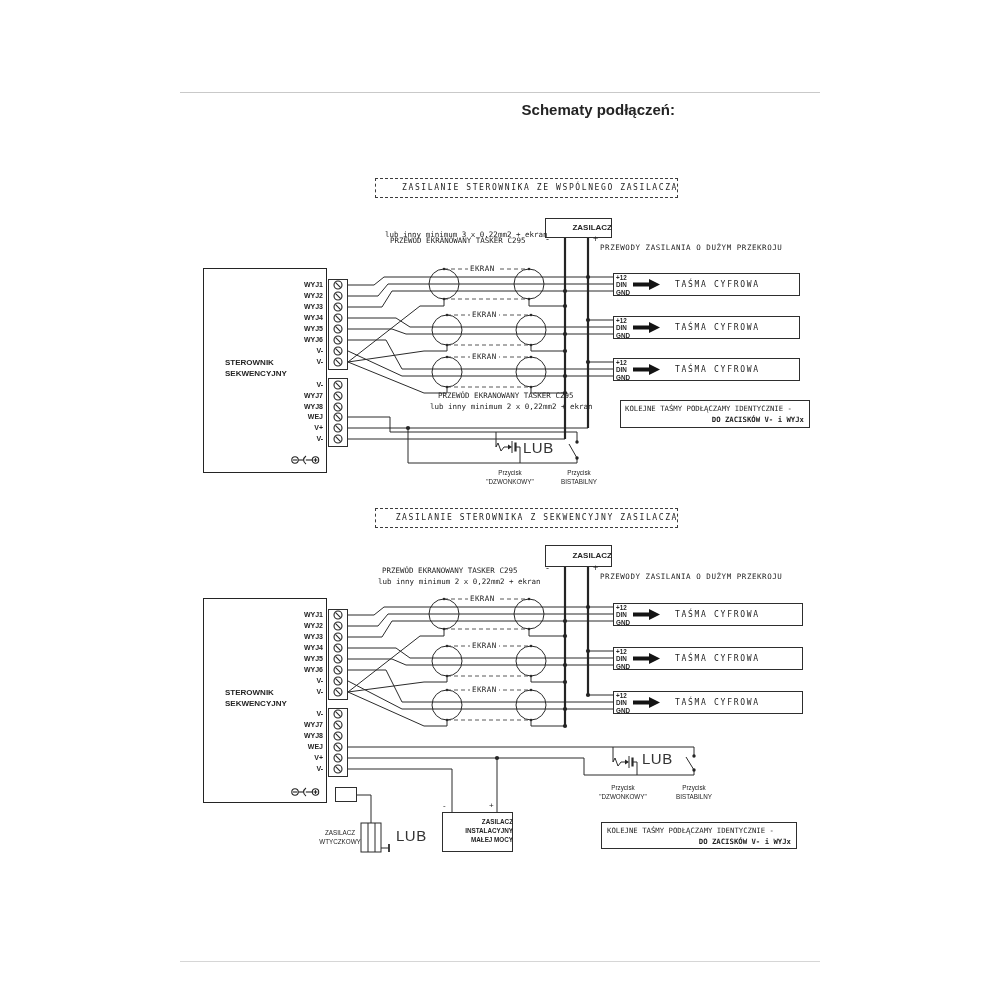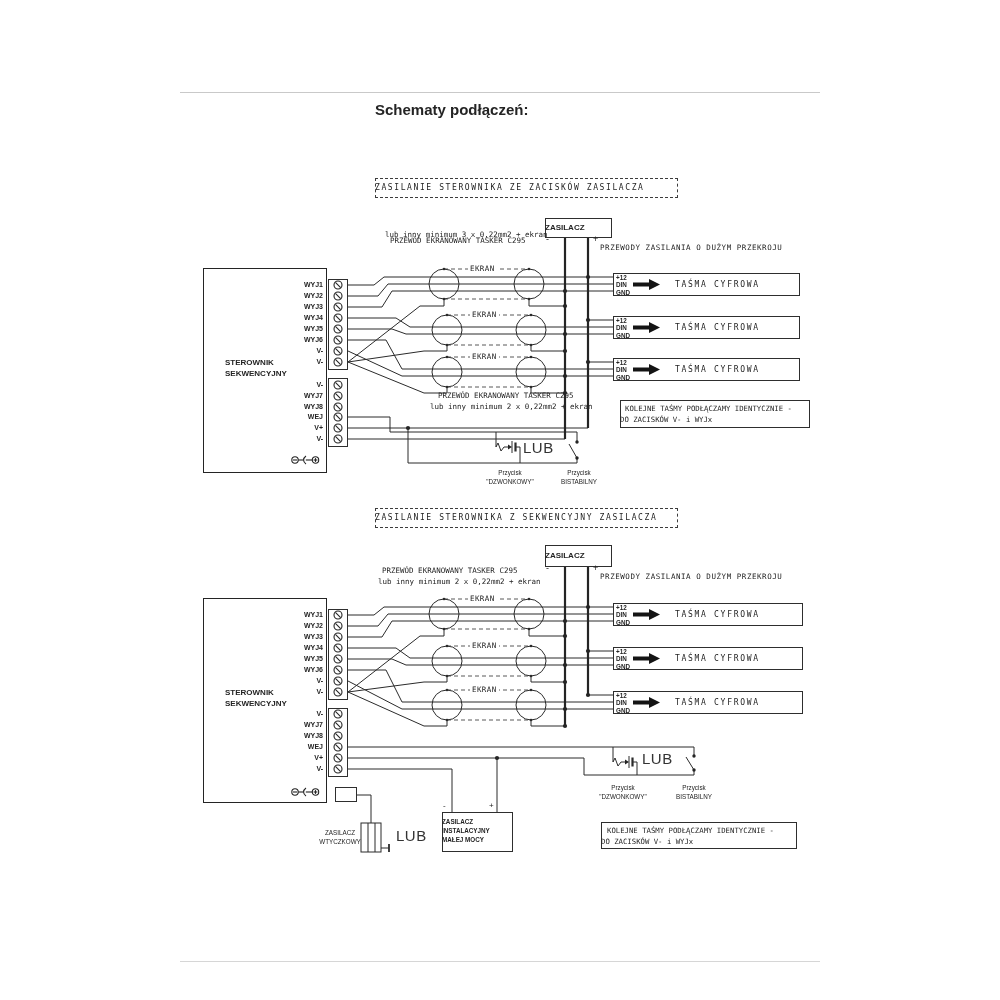--- a/index.html
+++ b/index.html
@@ -1,22 +1,22 @@
 <!DOCTYPE html>
 <html><head>
 <meta charset="utf-8">
 <style>
   html,body{margin:0;padding:0;background:#fff;}
   #stage{position:relative;width:1000px;height:1000px;background:#fff;overflow:hidden;}
   .abs{position:absolute;box-sizing:border-box;}
   .mono{font-family:"DejaVu Sans Mono","Liberation Mono",monospace;color:#242424;}
   .sans{font-family:"Liberation Sans","DejaVu Sans",sans-serif;color:#242424;}
   .b{font-weight:bold;}
-  .ctr{text-align:left;}
-  .rgt{}
+  .ctr{text-align:right;}
+  .rgt{text-align:right;font-weight:bold;}
   .pre{white-space:pre-line;}
   .nowrap{white-space:nowrap;}
   .bx{border:1.2px solid #2e2e2e;background:#fff;z-index:1;}
   .bx2{border:1.5px solid #242424;background:#fff;z-index:1;}
   .dashbx{border:1.5px dashed #3c3c3c;background:#fff;z-index:1;}
   .txt{z-index:4;}
   .rule{background:#c9c9c9;z-index:0;}
   svg.overlay{position:absolute;left:0;top:0;z-index:3;pointer-events:none;}
   .tlabel{font-size:7px;font-weight:bold;width:30px;text-align:right;line-height:8px;}
   .pins div{height:7.3px;line-height:7.3px;font-size:6.3px;font-weight:bold;}
@@ -30,21 +30,21 @@
 </head>
 <body>
 
 <div id="stage">
 
   <div class="abs rule" style="left:180px;top:92px;width:640px;height:1px;"></div>
   <div class="abs rule" style="left:180px;top:961px;width:640px;height:1px;background:#d6d6d6;"></div>
   <div class="abs sans b ctr txt" style="left:375px;top:101px;width:300px;font-size:15px;">Schematy podłączeń:</div>
 
   <div class="abs dashbx" style="left:375px;top:178px;width:303px;height:20px;"></div>
-  <div class="abs mono ctr txt" style="left:375px;top:183px;width:303px;font-size:8px;letter-spacing:1.6px;">ZASILANIE STEROWNIKA ZE ZACISKÓW ZASILACZA</div>
+  <div class="abs mono ctr txt" style="left:375px;top:183px;width:303px;font-size:8px;letter-spacing:1.6px;">ZASILANIE STEROWNIKA ZE WSPÓLNEGO ZASILACZA</div>
 
   <div class="abs bx" style="left:545px;top:218px;width:67px;height:20px;"></div>
   <div class="abs sans b ctr txt" style="left:545px;top:223px;width:67px;font-size:8px;">ZASILACZ</div>
   <div class="abs sans pm txt" style="left:546px;top:235px;">-</div>
   <div class="abs sans pm txt" style="left:593px;top:235px;">+</div>
   <div class="abs mono nowrap txt" style="left:600px;top:243px;font-size:7.5px;letter-spacing:0.55px;">PRZEWODY ZASILANIA O DUŻYM PRZEKROJU</div>
 
   <div class="abs mono nowrap cnote txt" style="left:390px;top:236px;">PRZEWÓD EKRANOWANY TASKER C295</div>
   <div class="abs mono nowrap cnote txt" style="left:385px;top:230px;">lub inny minimum 3 x 0,22mm2 + ekran</div>
 

